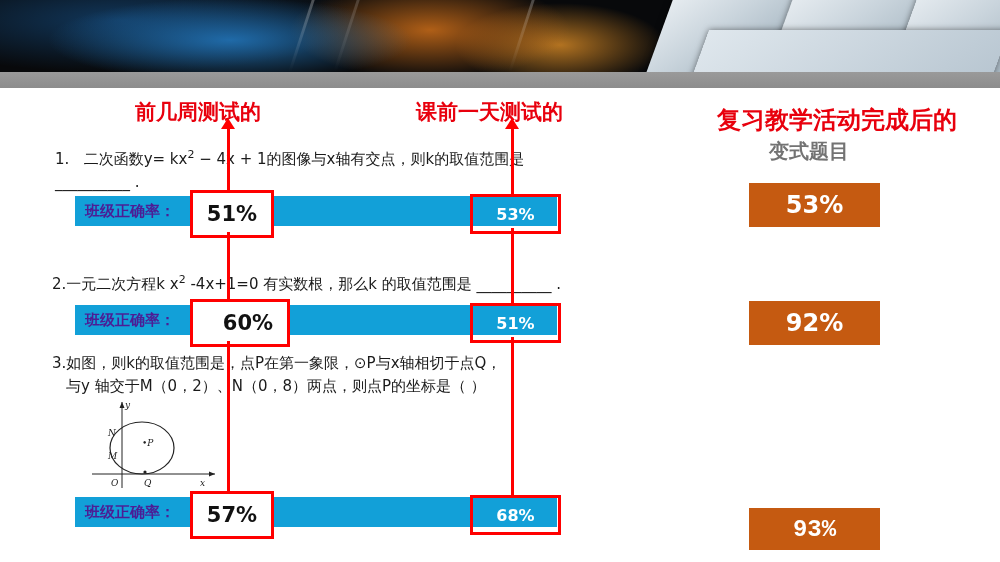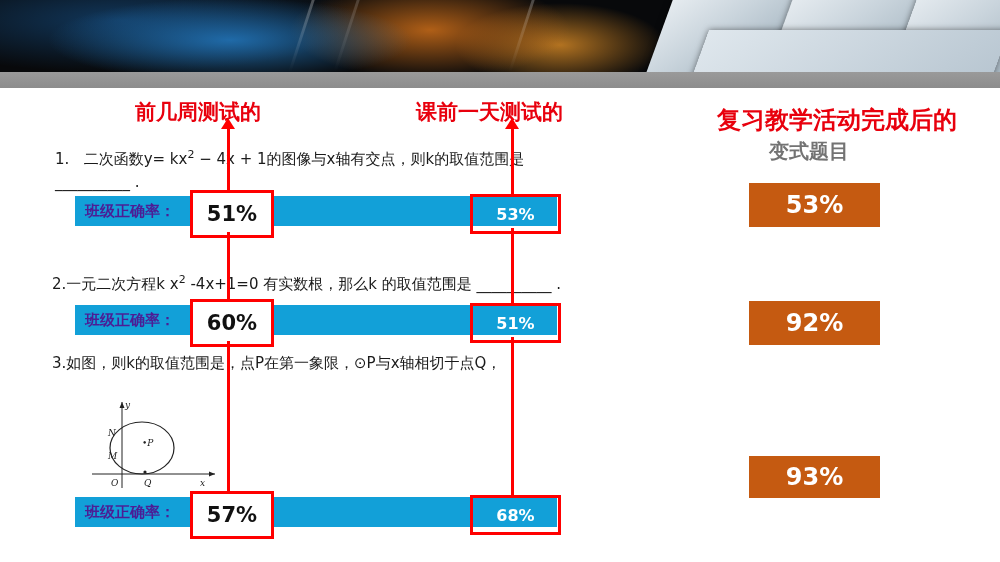--- a/index.html
+++ b/index.html
@@ -89,21 +89,21 @@
     position:absolute;
     border:3px solid #ff0000;
     display:flex;align-items:center;justify-content:center;
     font-weight:bold;
     font-family:"DejaVu Sans","Liberation Sans",sans-serif;
   }
   .redbox.white{background:#ffffff;color:#111;font-size:21px;}
   .redbox.blue{background:transparent;color:#ffffff;font-size:16px;}
 
   #rb1a{left:190px;top:190px;width:78px;height:42px;}
-  #rb2a{left:190px;top:299px;width:78px;height:42px;}
+  #rb2a{left:190px;top:299px;width:78px;height:42px;padding-left:16px;}
   #rb3a{left:190px;top:491px;width:78px;height:42px;}
   #rb1b{left:470px;top:194px;width:85px;height:34px;}
   #rb2b{left:470px;top:303px;width:85px;height:34px;}
   #rb3b{left:470px;top:495px;width:85px;height:34px;}
 
   
   .vline{position:absolute;width:3px;background:#ff0000;}
   .arrowhead{
     position:absolute;width:0;height:0;
     border-left:7px solid transparent;border-right:7px solid transparent;
@@ -114,21 +114,21 @@
   .orange{
     position:absolute;
     background:#c55a11;
     color:#ffffff;
     display:flex;align-items:center;justify-content:center;
     font-weight:bold;font-size:24px;
     font-family:"DejaVu Sans","Liberation Sans",sans-serif;
   }
   #ob1{left:749px;top:183px;width:131px;height:44px;}
   #ob2{left:749px;top:301px;width:131px;height:44px;}
-  #ob3{left:749px;top:456px;width:131px;height:42px;}
+  #ob3{left:749px;top:508px;width:131px;height:42px;font-family:Liberation Mono, monospace;}
 
   
   #figure{position:absolute;left:80px;top:396px;width:150px;height:96px;}
   #figure text{font-family:"DejaVu Serif","Liberation Serif",serif;font-style:italic;}
 </style>
 </head>
 <body>
 
 <div id="top-banner">
   <div class="band-glow"></div>
@@ -152,20 +152,21 @@
   &nbsp;&nbsp;<span>二次函数y= kx</span><span class="sup">2</span><span> − 4x + 1的图像与x轴有交点，则k的取值范围是</span><br>
   <span>__________ .</span>
 </div>
 
 <div class="qtext" id="q2">
   <span>2.</span><span>一元二次方程k x</span><span class="sup">2</span><span> -4x+1=0 有实数根，那么k 的取值范围是 __________ .</span>
 </div>
 
 <div class="qtext" id="q3">
   <span>3.</span><span>如图，则k的取值范围是，点P在第一象限，⊙P与x轴相切于点Q，</span><br>
+  <span style="margin-left:14px;display:inline-block;">与y 轴交于M（0，2）、N（0，8）两点，则点P的坐标是（      ）</span>
 </div>
 
 <svg id="figure" viewBox="0 0 150 96">
   <line x1="12" y1="78" x2="135" y2="78" stroke="#222" stroke-width="1"></line>
   <line x1="42" y1="6" x2="42" y2="92" stroke="#222" stroke-width="1"></line>
   <polygon points="135,78 129,75.5 129,80.5" fill="#222"></polygon>
   <polygon points="42,6 39.5,12 44.5,12" fill="#222"></polygon>
   <ellipse cx="62" cy="52" rx="32" ry="26" fill="none" stroke="#222" stroke-width="1.2"></ellipse>
   <circle cx="65" cy="76" r="1.6" fill="#222"></circle>
   <text x="120" y="90" font-size="9" fill="#222">x</text>

